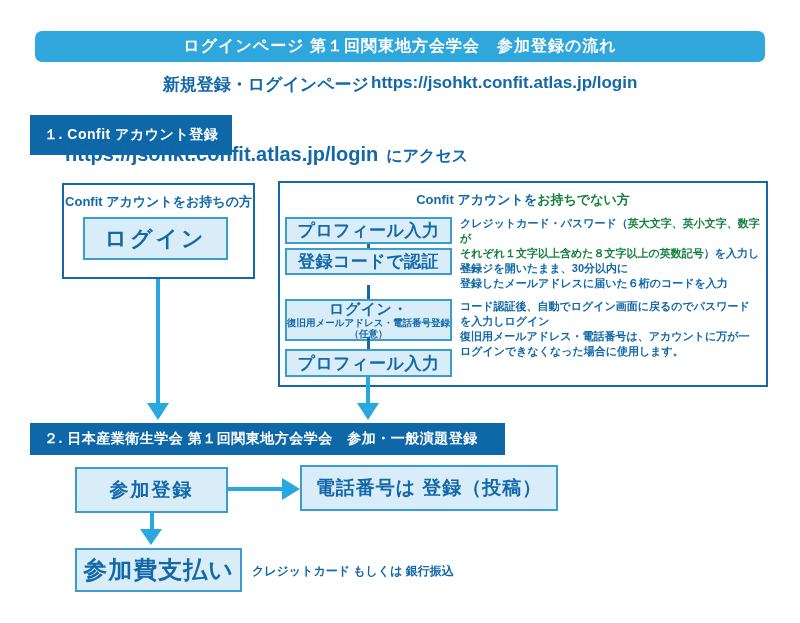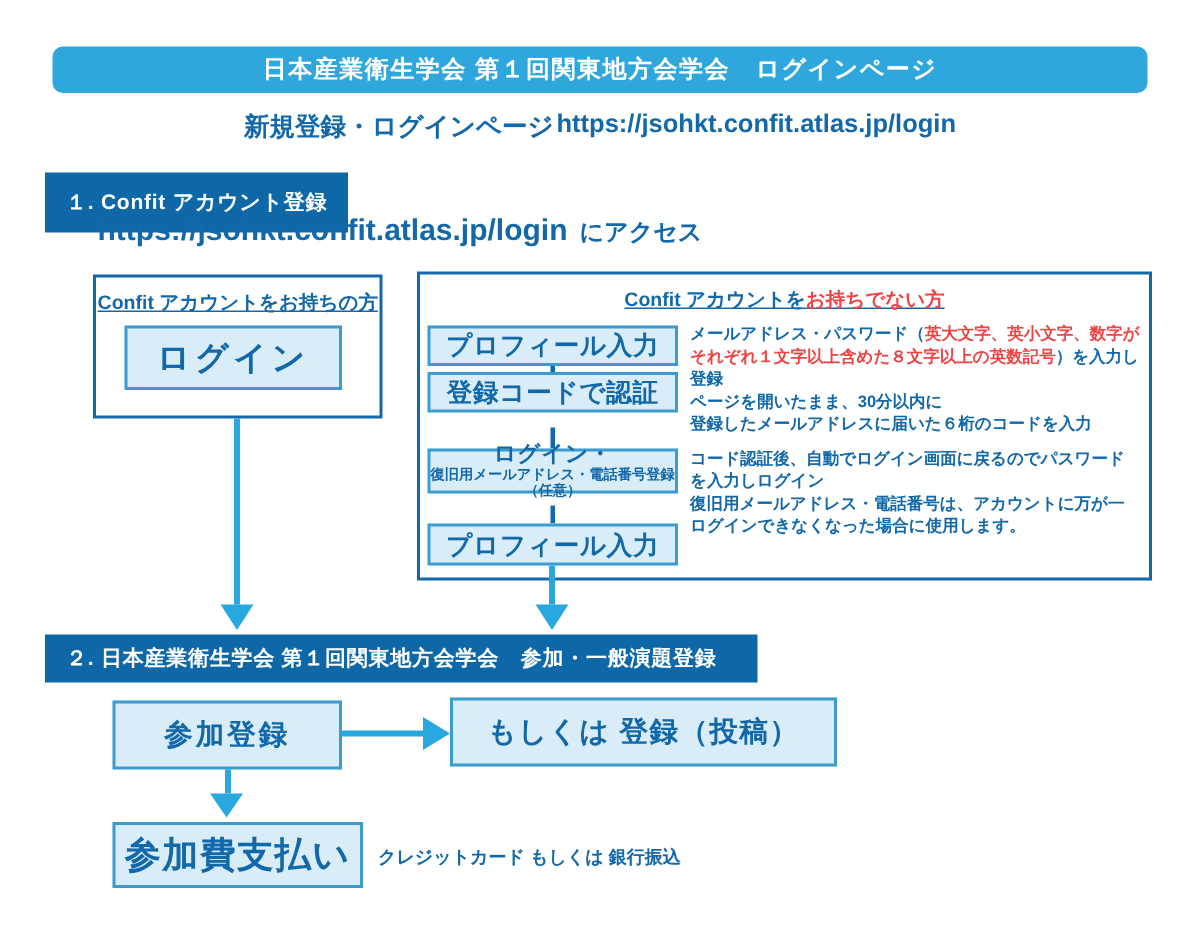--- a/index.html
+++ b/index.html
@@ -28,34 +28,34 @@
   .access-line{
     position:absolute;left:65px;top:143px;display:flex;align-items:baseline;gap:8px;color:#1268A9;
   }
   .access-url{font-size:20px;font-weight:bold;}
   .access-suffix{font-size:16px;font-weight:bold;}
   
   .outer-box{position:absolute;border:2px solid #1268A9;background:#ffffff;box-sizing:border-box;}
   .have-box{left:62px;top:183px;width:193px;height:96px;}
   .no-box{left:278px;top:181px;width:490px;height:206px;}
   .outer-title{
-    margin-top:8px;text-align:center;font-size:13px;font-weight:bold;color:#1268A9;text-decoration:underline;
+    margin-top:8px;text-align:center;font-size:13px;font-weight:bold;color:#1268A9;
   }
-  .red{color:#ef4444;}
+  .red{color:#15803d;}
   
   .node{
     position:absolute;background:#D8EDF8;border:2px solid #3C9CD0;box-sizing:border-box;
     display:flex;flex-direction:column;align-items:center;justify-content:center;
     color:#1268A9;font-weight:bold;text-align:center;
   }
   .login-btn{left:83px;top:217px;width:145px;height:43px;font-size:22px;letter-spacing:3px;}
   .step{left:285px;width:167px;font-size:17px;letter-spacing:0.5px;}
   .step1{top:217px;height:27px;}
   .step2{top:248px;height:27px;}
-  .step3{top:299px;height:30px;font-size:15px;line-height:16px;}
+  .step3{top:299px;height:42px;font-size:15px;line-height:16px;}
   .step3 .sub{font-size:9.5px;font-weight:bold;letter-spacing:0;line-height:11px;}
   .step4{top:349px;height:28px;font-family:Liberation Serif, serif;}
   .reg-box{left:75px;top:467px;width:153px;height:46px;font-size:19px;letter-spacing:2px;}
   .abs-box{left:300px;top:465px;width:258px;height:46px;font-size:19px;letter-spacing:1px;}
   .pay-box{left:75px;top:548px;width:167px;height:44px;font-size:24px;letter-spacing:1px;}
   
   .note{
     position:absolute;left:460px;width:300px;color:#1268A9;font-size:11px;font-weight:bold;
     line-height:15px;white-space:pre-line;
   }
@@ -88,21 +88,21 @@
     border-top:11px solid transparent;border-bottom:11px solid transparent;
     border-left:18px solid #29A8E0;
   }
 </style>
 </head>
 <body>
 
 <div class="page">
 
   <div class="banner">
-    <span>日本産業衛生学会 第１回関東地方会学会　ログインページ</span>
+    <span>ログインページ 第１回関東地方会学会　参加登録の流れ</span>
   </div>
 
   <div class="subtitle">
     <span>新規登録・ログインページ</span>
     <span>https://jsohkt.confit.atlas.jp/login</span>
   </div>
 
   <div class="sec-header sec1-header">
     <span>１. Confit アカウント登録</span>
   </div>
@@ -135,21 +135,21 @@
   <div class="conn c2"></div>
   <div class="node step step3">
     <span>ログイン・</span>
     <span class="sub">復旧用メールアドレス・電話番号登録（任意）</span>
   </div>
   <div class="conn c3"></div>
   <div class="node step step4">
     <span>プロフィール入力</span>
   </div>
 
-  <div class="note note1"><span>メールアドレス・パスワード（</span><span class="red">英大文字、英小文字、数字が
+  <div class="note note1"><span>クレジットカード・パスワード（</span><span class="red">英大文字、英小文字、数字が
 それぞれ１文字以上含めた８文字以上の英数記号</span><span>）を入力し登録</span></div>
   <div class="note note2">ページを開いたまま、30分以内に
 登録したメールアドレスに届いた６桁のコードを入力</div>
   <div class="note note3">コード認証後、自動でログイン画面に戻るのでパスワード
 を入力しログイン
 復旧用メールアドレス・電話番号は、アカウントに万が一
 ログインできなくなった場合に使用します。</div>
 
   <div class="stem stem-left"></div>
   <div class="head-down head-left"></div>
@@ -159,21 +159,21 @@
   <div class="sec-header sec2-header">
     <span>２. 日本産業衛生学会 第１回関東地方会学会　参加・一般演題登録</span>
   </div>
 
   <div class="node reg-box">
     <span>参加登録</span>
   </div>
   <div class="harrow-stem"></div>
   <div class="head-east"></div>
   <div class="node abs-box">
-    <span>もしくは 登録（投稿）</span>
+    <span>電話番号は 登録（投稿）</span>
   </div>
 
   <div class="stem stem-down2"></div>
   <div class="head-down head-down2"></div>
   <div class="node pay-box">
     <span>参加費支払い</span>
   </div>
   <div class="pay-note">クレジットカード もしくは 銀行振込</div>
 
 </div>

